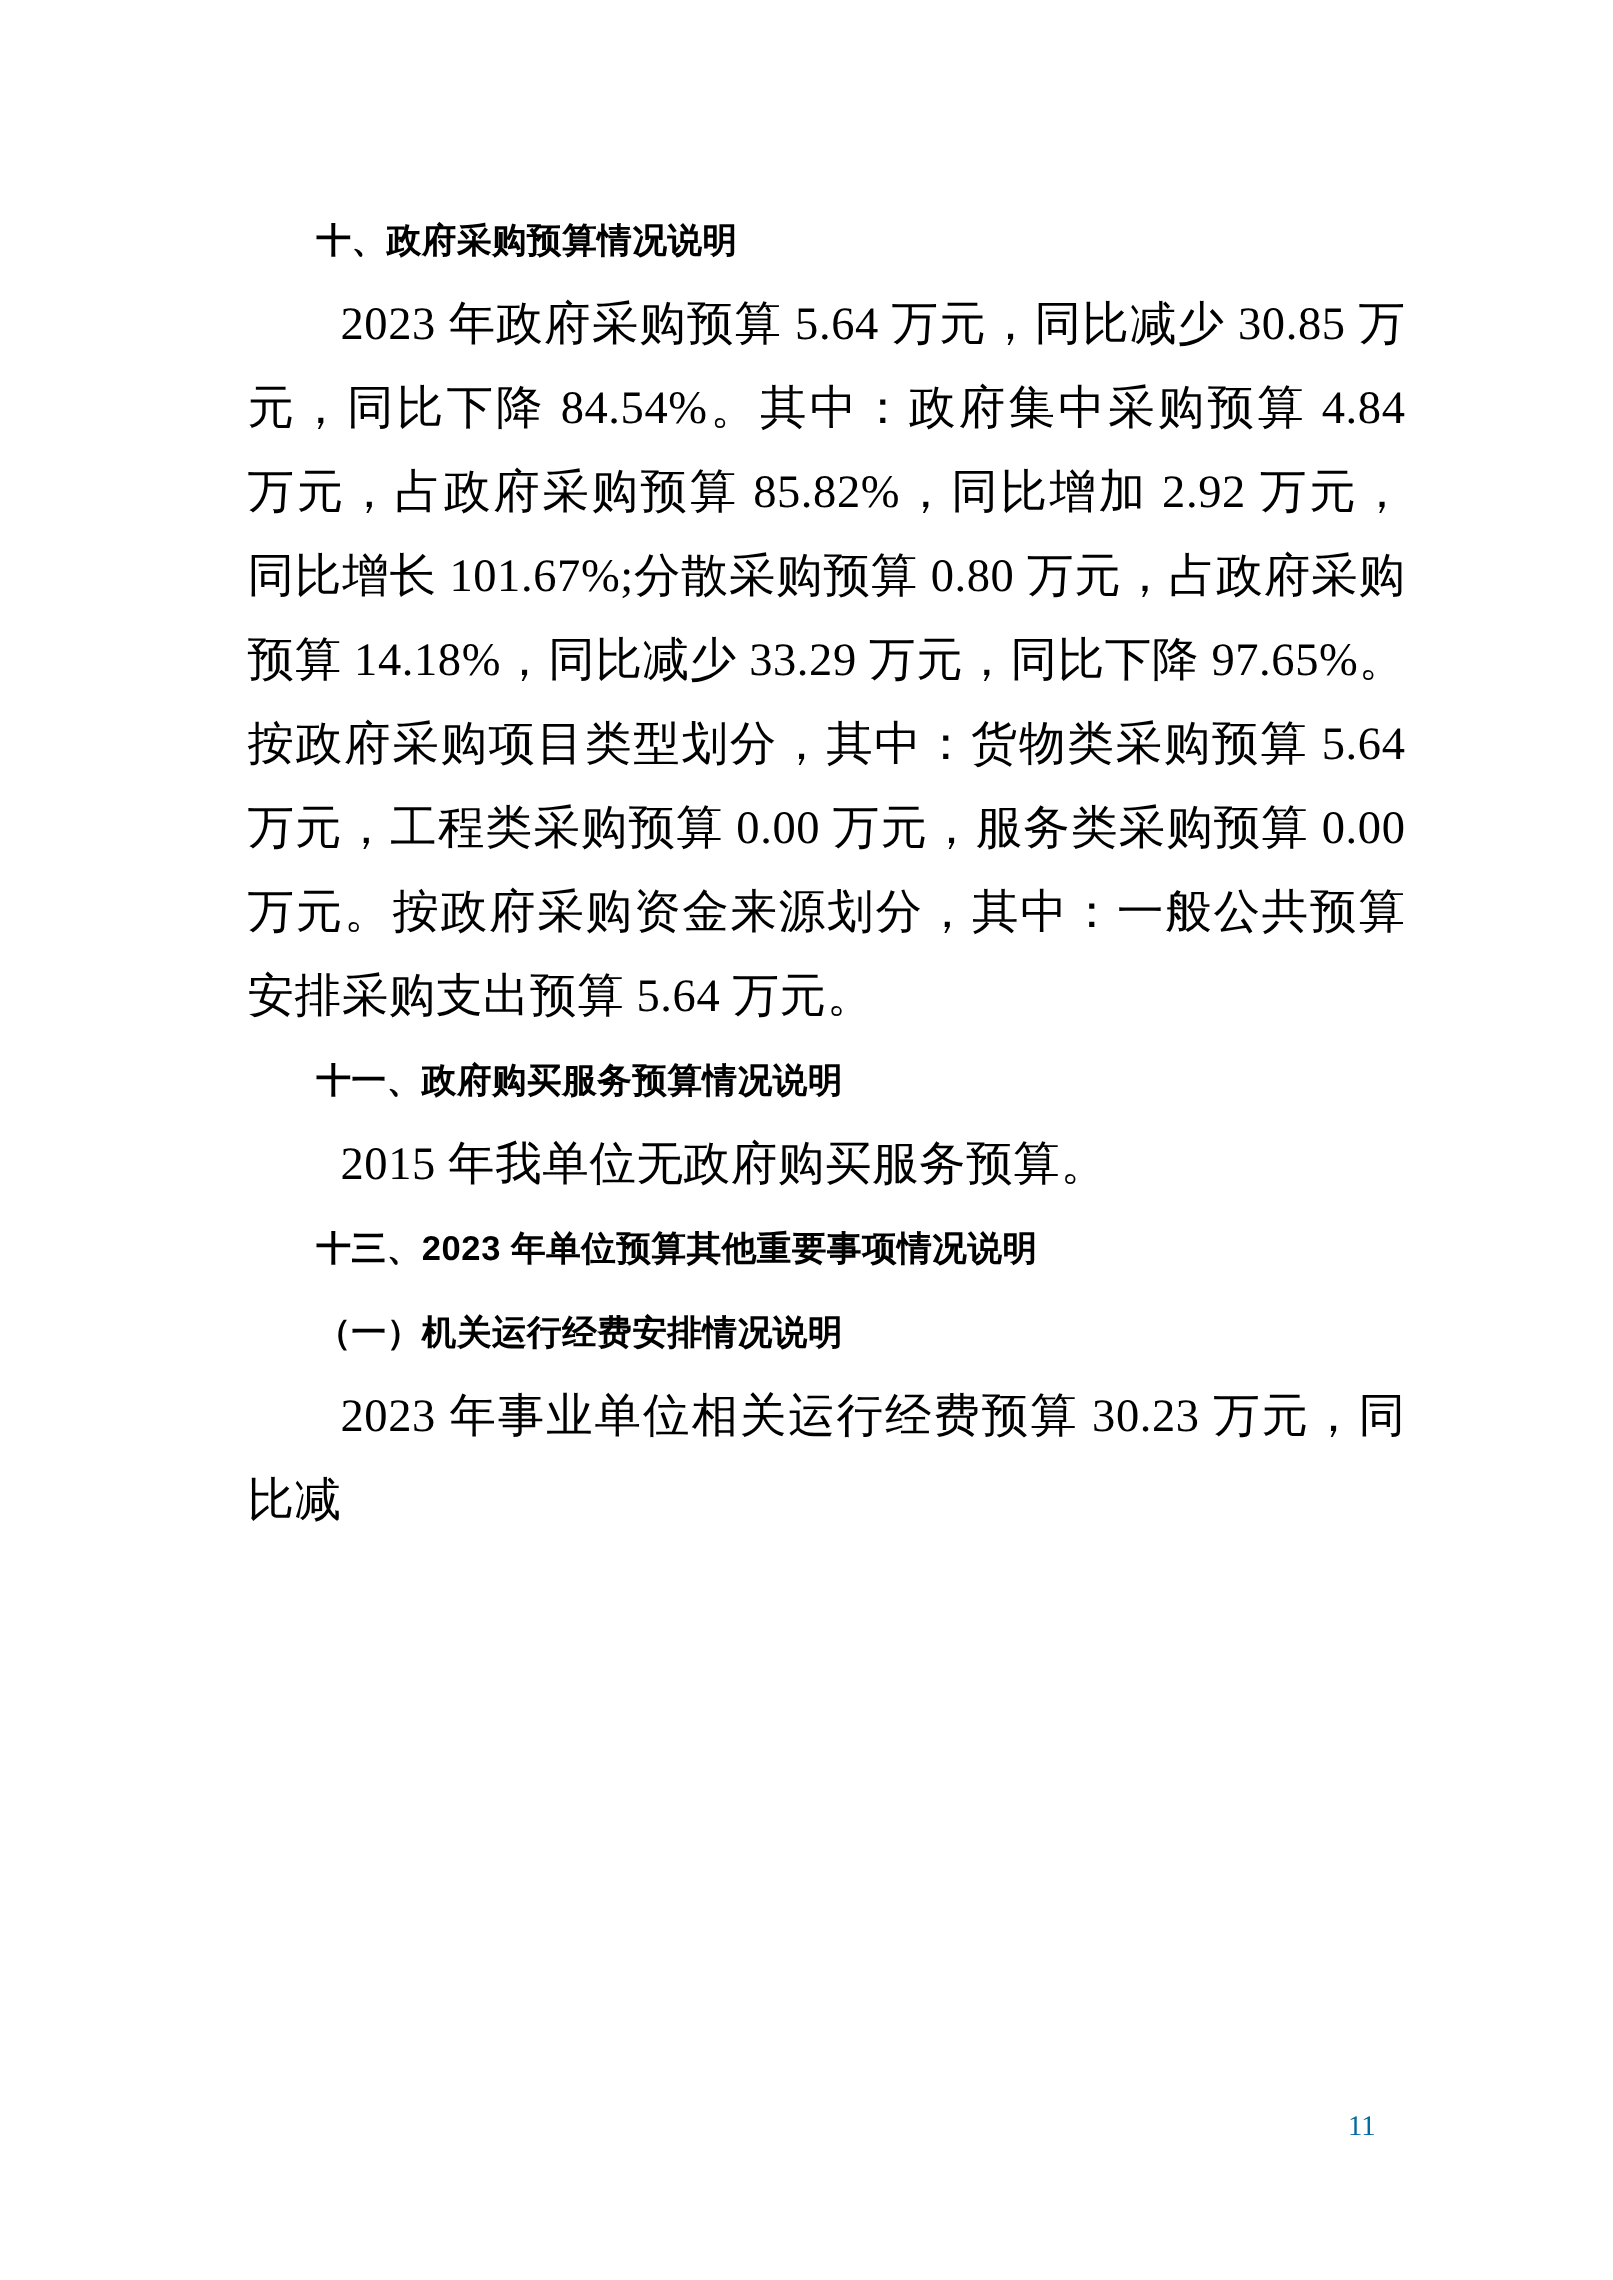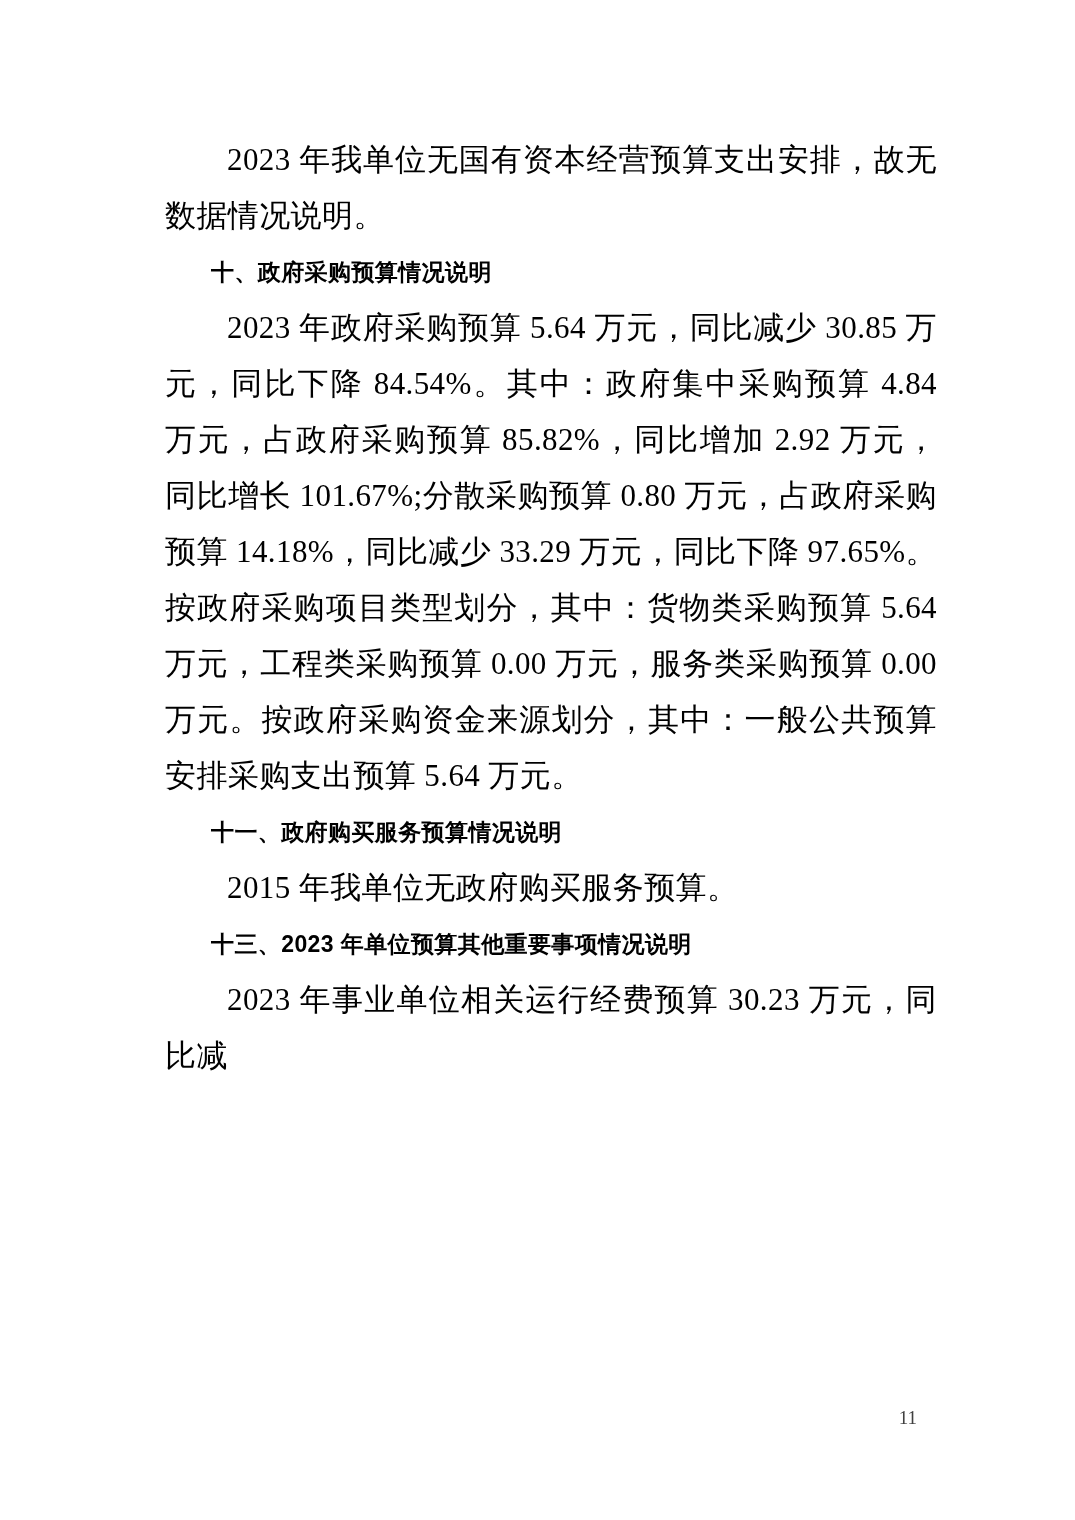--- a/index.html
+++ b/index.html
@@ -37,30 +37,30 @@
     text-indent: 2em;
     letter-spacing: 0.4px;
   }
   .page-number {
     position: absolute;
     top: 1405px;
     right: 158px;
     font-family: "Liberation Serif", "DejaVu Serif", serif;
     font-size: 19px;
     line-height: 26px;
-    color: #404040;
+    color: #0369a1;
   }
 </style>
 </head>
 <body>
 
 <div class="page">
   <main class="content">
-    <p class="para">2023 年我单位无国有资本经营预算支出安排，故无数据情况说明。</p>
     <h2 class="heading">十、政府采购预算情况说明</h2>
     <p class="para">2023 年政府采购预算 5.64 万元，同比减少 30.85 万元，同比下降 84.54%。其中：政府集中采购预算 4.84 万元，占政府采购预算 85.82%，同比增加 2.92 万元，同比增长 101.67%;分散采购预算 0.80 万元，占政府采购预算 14.18%，同比减少 33.29 万元，同比下降 97.65%。按政府采购项目类型划分，其中：货物类采购预算 5.64 万元，工程类采购预算 0.00 万元，服务类采购预算 0.00 万元。按政府采购资金来源划分，其中：一般公共预算安排采购支出预算 5.64 万元。</p>
     <h2 class="heading">十一、政府购买服务预算情况说明</h2>
     <p class="para">2015 年我单位无政府购买服务预算。</p>
     <h2 class="heading">十三、2023 年单位预算其他重要事项情况说明</h2>
+    <h2 class="heading">（一）机关运行经费安排情况说明</h2>
     <p class="para">2023 年事业单位相关运行经费预算 30.23 万元，同比减</p>
   </main>
   <div class="page-number">11</div>
 </div>
 
 </body></html>

